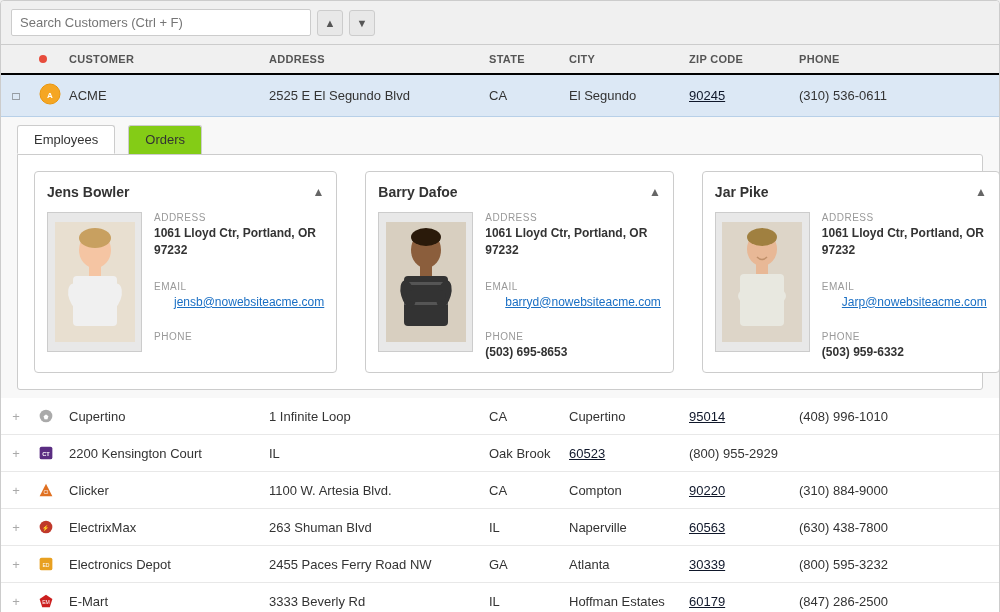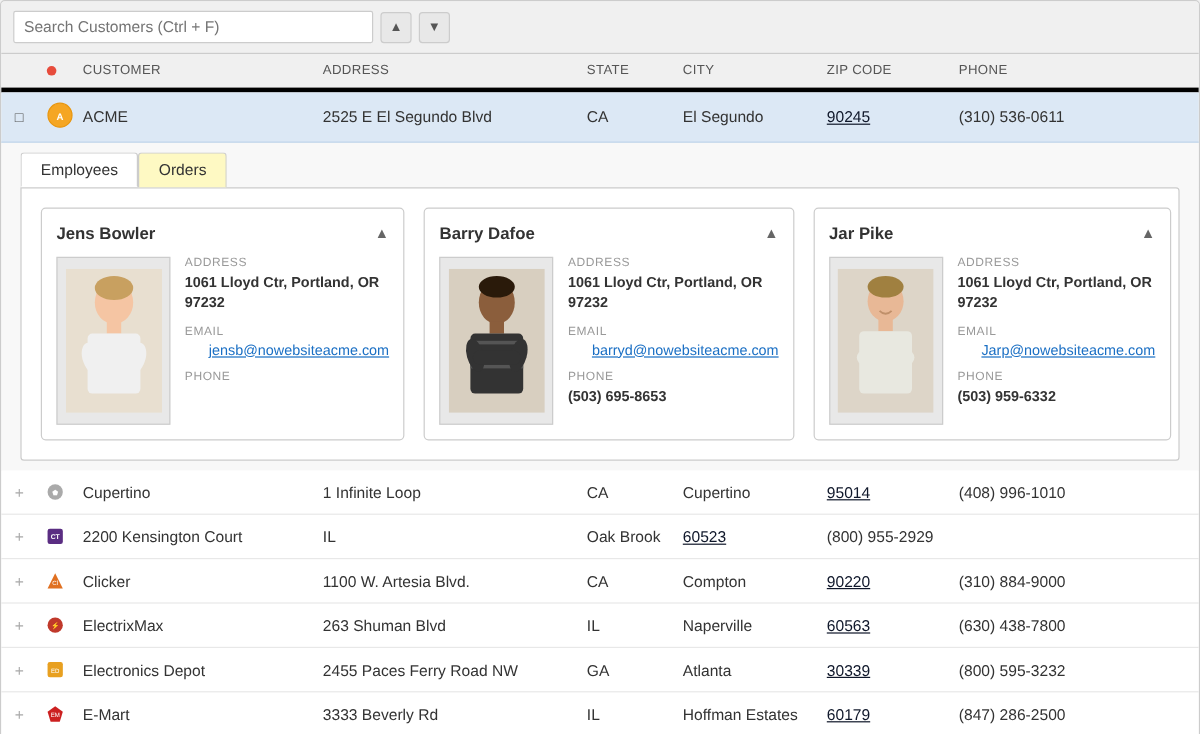--- a/index.html
+++ b/index.html
@@ -48,24 +48,24 @@
       align-items: center;
       justify-content: center;
       font-size: 11px;
       color: #555;
     }
     
     .table-header {
       display: grid;
       grid-template-columns: 30px 30px 200px 220px 80px 120px 110px 1fr;
       background: #f0f0f0;
-      border-bottom: 4px solid #000000;
+      border-bottom: 2px solid #000000;
       padding: 6px 0;
       font-size: 11px;
-      font-weight: 400;
+      font-weight: 700;
       color: #555;
       text-transform: uppercase;
       letter-spacing: 0.3px;
     }
     .table-header-cell {
       padding: 2px 8px;
     }
     .table-header-cell.with-icon {
       display: flex;
       align-items: center;
@@ -107,27 +107,27 @@
       cursor: pointer;
     }
     
     .tabs-area {
       background: #f8f8f8;
       border-bottom: 0px;
       padding: 8px 16px 0 16px;
     }
     .tabs {
       display: flex;
-      gap: 0;
+      gap: 13px;
     }
     .tab {
       padding: 6px 16px;
       border: 1px solid #ccc;
       border-bottom: none;
-      background: #fef9c3;
+      background: #84cc16;
       cursor: pointer;
       font-size: 13px;
       border-radius: 3px 3px 0 0;
       color: #333;
     }
     .tab.active {
       background: white;
       border-bottom: 1px solid white;
       position: relative;
       z-index: 1;
@@ -136,21 +136,21 @@
     .employees-panel {
       background: white;
       border: 1px solid #ccc;
       margin: 0 8px;
       padding: 16px;
       border-radius: 0 3px 3px 3px;
     }
     .employees-grid {
       display: grid;
       grid-template-columns: 1fr 1fr 1fr;
-      gap: 16px;
+      gap: 28px;
     }
     .employee-card {
       border: 1px solid #ccc;
       border-radius: 4px;
       padding: 12px;
       background: white;
     }
     .employee-card-header {
       display: flex;
       justify-content: space-between;
@@ -184,21 +184,21 @@
     }
     .employee-details {
       flex: 1;
     }
     .detail-label {
       font-size: 10px;
       color: #999;
       text-transform: uppercase;
       letter-spacing: 0.5px;
       margin-bottom: 2px;
-      margin-top: 10px;
+      margin-top: 22px;
     }
     .detail-label:first-child {
       margin-top: 0;
     }
     .detail-value {
       font-size: 12px;
       color: #333;
       line-height: 1.4;
       font-weight: bold;
     }

